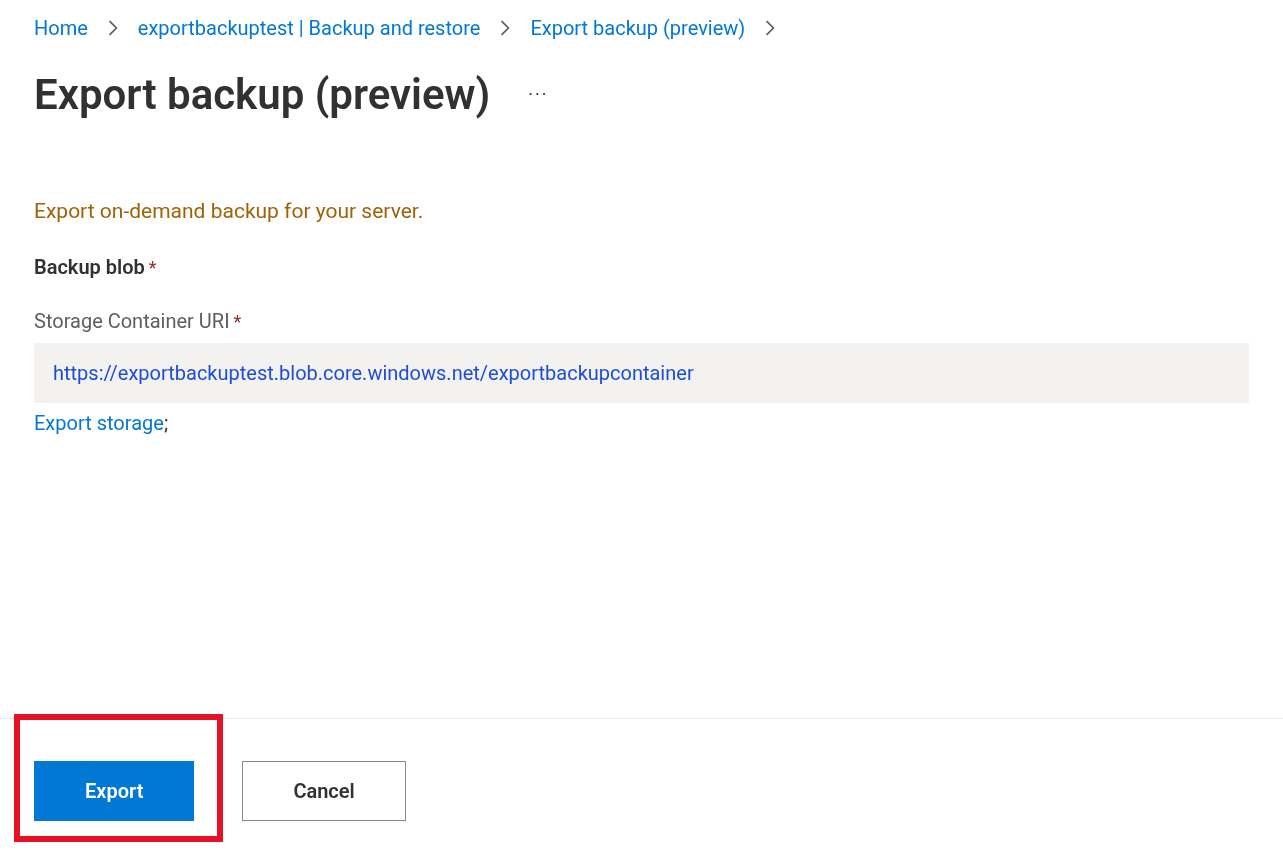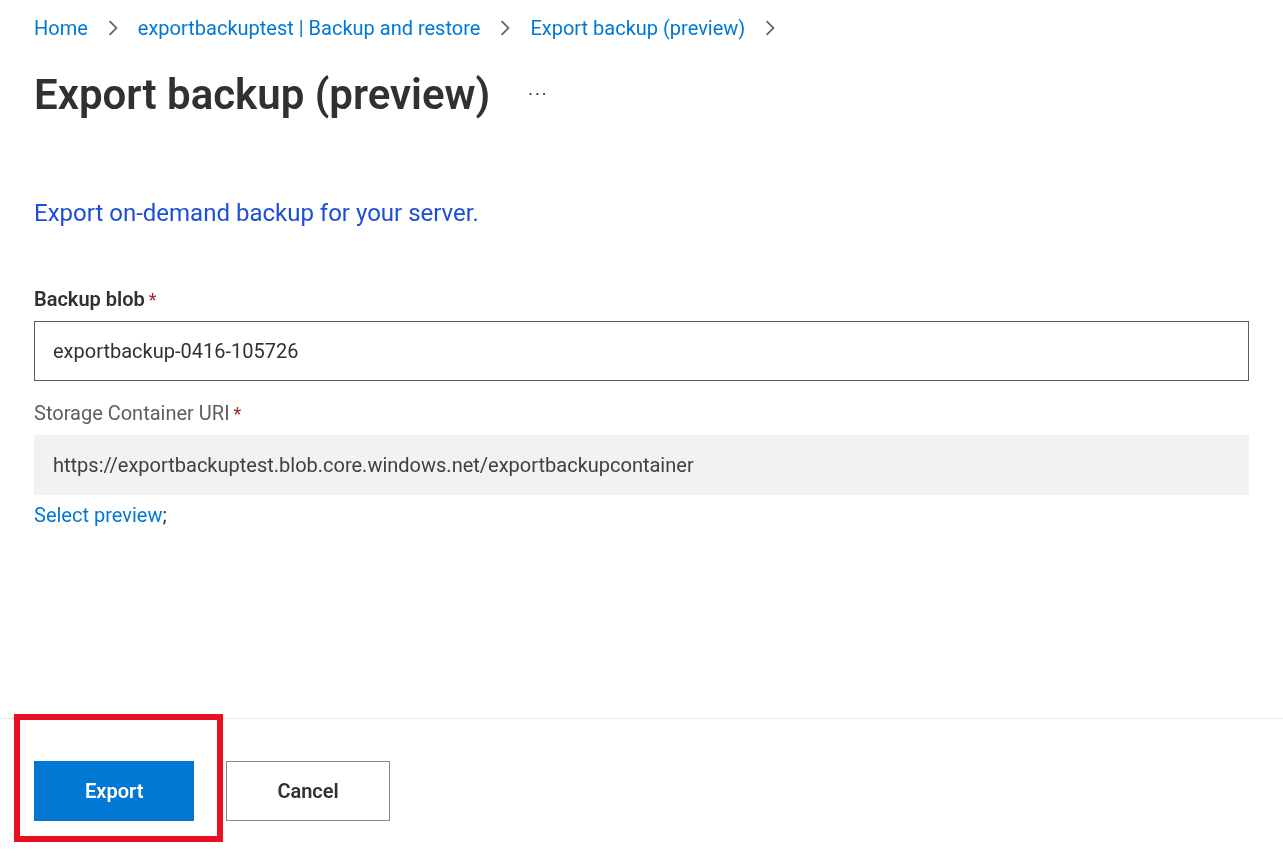--- a/index.html
+++ b/index.html
@@ -55,23 +55,23 @@
       color: #323130;
     }
     .more-dots {
       color: #323130;
       font-size: 18px;
       letter-spacing: 2px;
       cursor: pointer;
       padding: 4px 8px;
     }
     .description {
-      font-size: 24px;
-      color: #1d4ed8;
-      margin-bottom: 60px;
+      font-size: 21px;
+      color: #a16207;
+      margin-bottom: 32px;
     }
     .form-group {
       margin-bottom: 20px;
     }
     .form-label {
       font-size: 20px;
       font-weight: 600;
       color: #323130;
       display: inline-block;
       margin-bottom: 10px;
@@ -92,21 +92,21 @@
       font-size: 20px;
       font-family: inherit;
       border: 1px solid #605e5c;
       background: #ffffff;
       color: #323130;
       outline: none;
     }
     .text-input.readonly {
       background: #f3f2f1;
       border: 1px solid #f3f2f1;
-      color: #404040;
+      color: #1d4ed8;
     }
     .link {
       color: #0078d4;
       font-size: 20px;
       text-decoration: none;
       cursor: pointer;
       display: inline-block;
       margin-top: 8px;
     }
     .link-suffix {
@@ -139,20 +139,21 @@
     }
     .btn-primary {
       background: #0078d4;
       color: #ffffff;
       border-color: #0078d4;
     }
     .btn-secondary {
       background: #ffffff;
       color: #323130;
       border: 1px solid #8a8886;
+      margin-left: 16px;
     }
     .highlight-box {
       position: absolute;
       border: 6px solid #e81123;
       pointer-events: none;
     }
   </style>
 </head>
 <body>
 
@@ -182,30 +183,29 @@
     <h1 class="page-title">Export backup (preview)</h1>
     <span class="more-dots">···</span>
   </div>
 
   <p class="description">Export on-demand backup for your server.</p>
 
   <div class="form-group">
     <div>
       <span class="form-label">Backup blob</span><span class="required">*</span>
     </div>
-    <input type="text" class="text-input" value="exportbackup-0416-105726" style="">
   </div>
 
   <div class="form-group">
     <div>
       <span class="form-label muted">Storage Container URI</span><span class="required">*</span>
     </div>
     <input type="text" readonly="" class="text-input readonly" value="https://exportbackuptest.blob.core.windows.net/exportbackupcontainer" style="">
     <div>
-      <a class="link">Select preview</a><span class="link-suffix">;</span>
+      <a class="link">Export storage</a><span class="link-suffix">;</span>
     </div>
   </div>
 </div>
 
 <div class="footer">
   <button class="btn btn-primary">Export</button>
   <button class="btn btn-secondary">Cancel</button>
 </div>
 
 <div class="highlight-box" style="left:14px;top:714px;width:209px;height:128px;"></div>

